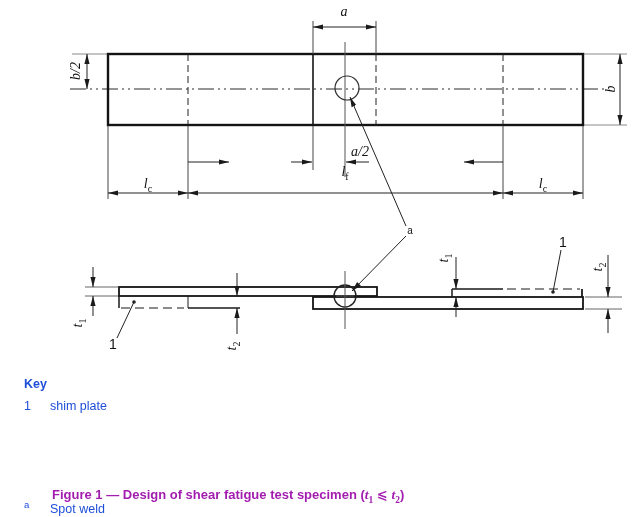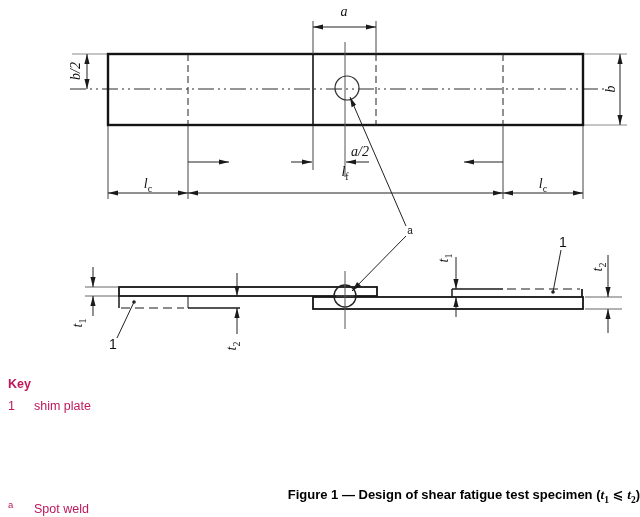--- a/index.html
+++ b/index.html
@@ -13,30 +13,30 @@
        font-style:italic;font-size:14px;line-height:1;color:#111;
        transform:translate(-50%,-50%);white-space:nowrap;}
   .dim sub{font-style:normal;font-size:10px;line-height:0;}
   .rot{transform:translate(-50%,-50%) rotate(-90deg);}
   .ref{position:absolute;font-size:14px;line-height:1;color:#111;
        transform:translate(-50%,-50%);white-space:nowrap;}
   .weldref{position:absolute;font-size:10px;line-height:1;color:#111;
        transform:translate(-50%,-50%);}
 
   
-  .trow{position:absolute;left:8px;font-size:12.5px;color:#be185d;white-space:nowrap;}
+  .trow{position:absolute;left:24px;font-size:12.5px;color:#1d4ed8;white-space:nowrap;}
   .key-title{font-weight:bold;}
   .kn{display:inline-block;width:26px;}
   .noten{display:inline-block;width:69px;}
   .sym{font-family:"Liberation Serif","DejaVu Serif",serif;font-style:italic;font-size:13.5px;}
   .sym sub{font-style:normal;font-size:9.5px;}
   .supref{display:inline-block;width:26px;font-size:9.5px;vertical-align:super;}
 
-  .caption{position:absolute;left:70px;top:487px;width:570px;text-align:right;
-           font-size:13px;font-weight:bold;color:#000000;white-space:nowrap;}
+  .caption{position:absolute;left:52px;top:487px;width:570px;text-align:left;
+           font-size:13px;font-weight:bold;color:#a21caf;white-space:nowrap;}
   .caption .sym{font-weight:bold;}
 </style>
 </head>
 <body>
 
 <div class="page">
 
   <div class="canvas">
     <svg width="640" height="372" viewBox="0 0 640 372">
       <defs>

